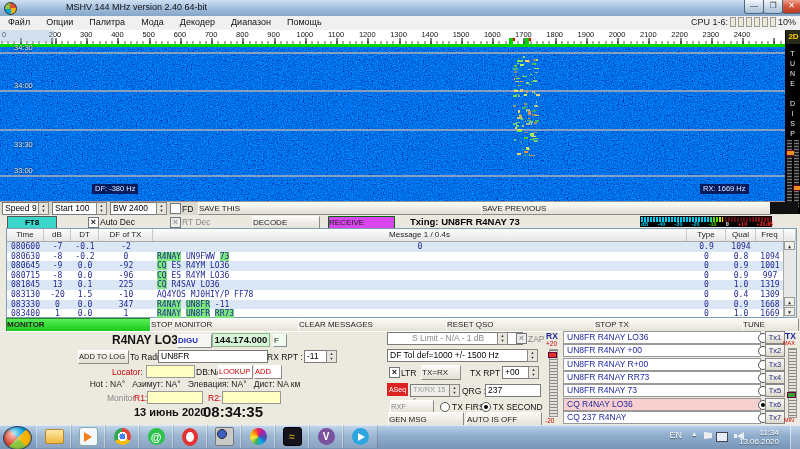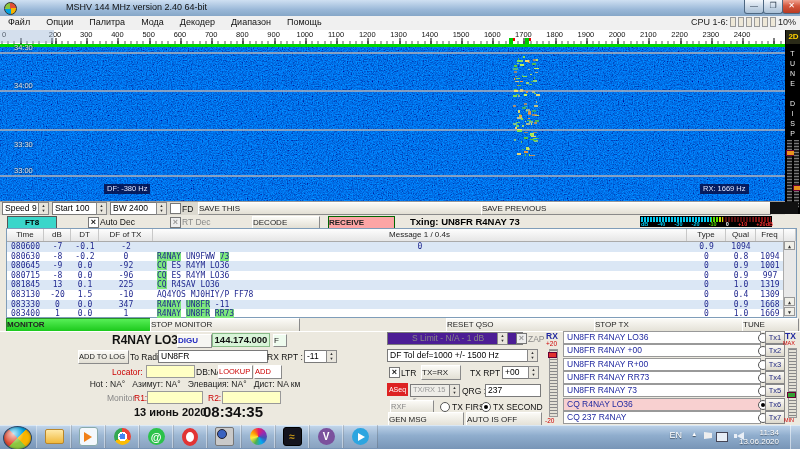--- a/index.html
+++ b/index.html
@@ -59,21 +59,21 @@
   .cb{position:absolute;width:9px;height:9px;background:#fff;border:1px solid #777;
     font-size:9px;line-height:8px;text-align:center;font-weight:bold;color:#111;}
   .cb.off{color:transparent;}
   .cb.dis{color:#999;background:#eee;}
   .lbl{position:absolute;font-size:8.5px;color:#111;white-space:pre;}
   #row-ft8{left:0;top:215px;width:800px;height:13px;background:#ebe8df;}
   #btn-ft8{left:7px;top:216px;width:48px;height:11px;background:#3ad6ca;border:1px solid #555;
     font-weight:bold;font-size:8px;line-height:11px;}
   #btn-decode{left:252px;top:216px;width:66px;height:11px;line-height:11px;}
   #btn-receive{left:328px;top:216px;width:65px;height:11px;line-height:11px;
-    background:#fca5a5;font-weight:bold;border:1px solid #060;}
+    background:#d946ef;font-weight:normal;border:1px solid #060;}
   #txing{left:410px;top:216px;font-size:9.5px;font-weight:bold;}
   #meter{left:640px;top:216px;width:132px;height:11px;background:#000;}
   #meter-bar{position:absolute;left:1px;top:1px;width:130px;height:5px;
     background:linear-gradient(90deg,#00c8f0 0 54%,#57e000 54% 60%,#c8e000 60% 63%,#5a1010 63% 86%,#801212 86% 100%);
     -webkit-mask:repeating-linear-gradient(90deg,#000 0 2px,transparent 2px 3px);
             mask:repeating-linear-gradient(90deg,#000 0 2px,transparent 2px 3px);}
   #meter-labels{position:absolute;left:0;top:6px;width:132px;height:5px;display:flex;
     justify-content:space-between;font-size:5.5px;line-height:5px;padding:0 1px;font-weight:bold;}
   #blacksq{left:770px;top:202px;width:28px;height:12px;background:#111;}
   
@@ -315,21 +315,21 @@
         <div class="sig" style="left: 534.003px; top: 77.8075px; width: 2.64904px; height: 1.90362px; background: rgb(255, 154, 51); opacity: 0.697778;"></div>
         <div class="sig" style="left: 517.123px; top: 108.696px; width: 4.20043px; height: 2.12015px; background: rgb(255, 224, 102); opacity: 0.910048;"></div>
         <div class="sig" style="left: 530.226px; top: 110.772px; width: 4.32141px; height: 1.513px; background: rgb(255, 154, 51); opacity: 0.746928;"></div>
         <div class="sig" style="left: 524.761px; top: 109.879px; width: 1.21634px; height: 1.74114px; background: rgb(94, 204, 51); opacity: 0.920039;"></div>
         <div class="sig" style="left: 525.77px; top: 103.381px; width: 2.74575px; height: 2.36913px; background: rgb(214, 255, 74); opacity: 0.842289;"></div>
         <div class="sig" style="left: 529.084px; top: 110.051px; width: 1.14963px; height: 2.02314px; background: rgb(138, 230, 66); opacity: 0.945703;"></div>
         <div class="sig" style="left: 527.822px; top: 104.165px; width: 2.36072px; height: 1.76372px; background: rgb(255, 224, 102); opacity: 0.58029;"></div>
         <div class="sig" style="left: 524.355px; top: 106.755px; width: 3.69724px; height: 2.27698px; background: rgb(255, 154, 51); opacity: 0.877678;"></div>
         <div class="sig" style="left: 522.331px; top: 104.806px; width: 1.99696px; height: 1.45849px; background: rgb(94, 204, 51); opacity: 0.617107;"></div>
       </div>
-    <div class="wf-tag" style="left:104px;top:140px;text-align:right;">DF: -380 Hz</div>
+    <div class="wf-tag" style="left:92px;top:140px;text-align:right;">DF: -380 Hz</div>
     <div class="wf-tag" style="left:700px;top:140px;">RX: 1669 Hz</div>
   </div>
 
   <div class="abs" id="strip">
     <div id="strip-letters">
         <div class="strip-ch" style="top: 6px;">T</div>
         <div class="strip-ch" style="top: 16px;">U</div>
         <div class="strip-ch" style="top: 26px;">N</div>
         <div class="strip-ch" style="top: 36px;">E</div>
         <div class="strip-ch" style="top: 56px;">D</div>
@@ -474,20 +474,21 @@
       </div>
     <div id="tscroll">
       <div class="sbtn" style="top:0;">▲</div>
       <div class="sbtn" style="top:56px;">▲</div>
       <div class="sbtn" style="top:66px;">▼</div>
     </div>
   </div>
 
   <div class="btn act" id="btn-monitor" style="left:6px;width:144px;">MONITOR</div>
   <div class="btn act" style="left:150px;width:148px;">STOP MONITOR</div>
+  <div class="btn act" style="left:298px;width:148px;">CLEAR MESSAGES</div>
   <div class="btn act" style="left:446px;width:148px;">RESET QSO</div>
   <div class="btn act" style="left:594px;width:148px;">STOP TX</div>
   <div class="btn act" style="left:742px;width:55px;">TUNE</div>
 
   <div class="abs" id="bottom"></div>
 
   <div class="lbl" style="left:112px;top:333px;font-size:12px;font-weight:bold;">R4NAY LO36</div>
   <div class="btn" style="left:177px;top:334px;width:33px;height:12px;line-height:12px;font-weight:bold;color:#2028c0;background:#f6f6f2;">DIGU</div>
   <div class="lbl" style="left:212px;top:333px;width:56px;height:12px;background:#d8f4d8;border:1px solid #8b8;font-weight:bold;font-size:9.5px;text-align:center;line-height:12px;">144.174.000</div>
   <div class="btn" style="left:273px;top:334px;width:12px;height:11px;line-height:11px;background:#eefbee;">F</div>
@@ -509,21 +510,21 @@
 
   <div class="lbl grey" style="left:107px;top:393px;">Monitor</div>
   <div class="lbl red" style="left:134px;top:393px;">R1:</div>
   <div class="yfld" style="left:147px;top:391px;width:54px;"></div>
   <div class="lbl red" style="left:208px;top:393px;">R2:</div>
   <div class="yfld" style="left:222px;top:391px;width:57px;"></div>
 
   <div class="lbl" style="left:134px;top:406px;font-size:11px;font-weight:bold;">13 июнь 2020</div>
   <div class="lbl" style="left:203px;top:403px;font-size:15px;font-weight:bold;">08:34:35</div>
 
-  <div class="fld" style="left:387px;top:332px;width:108px;color:#888;background:#4c1d95;padding-left:24px;">S Limit - N/A - 1  dB</div>
+  <div class="fld" style="left:387px;top:332px;width:108px;color:#888;background:#ffffff;padding-left:24px;">S Limit - N/A - 1  dB</div>
   <div class="spin" style="left:497px;top:332px;">▲<br>▼</div>
   <div class="cb off dis" style="left:516px;top:333px;">×</div>
   <div class="lbl grey" style="left:528px;top:334px;">ZAP</div>
 
   <div class="fld" style="left:387px;top:349px;width:138px;">DF Tol def=1000 +/-  1500  Hz</div>
   <div class="spin" style="left:527px;top:349px;">▲<br>▼</div>
 
   <div class="cb" style="left:389px;top:367px;">×</div>
   <div class="lbl" style="left:401px;top:368px;">LTR</div>
   <div class="btn" style="left:421px;top:365px;width:38px;height:13px;line-height:13px;">TX=RX</div>

